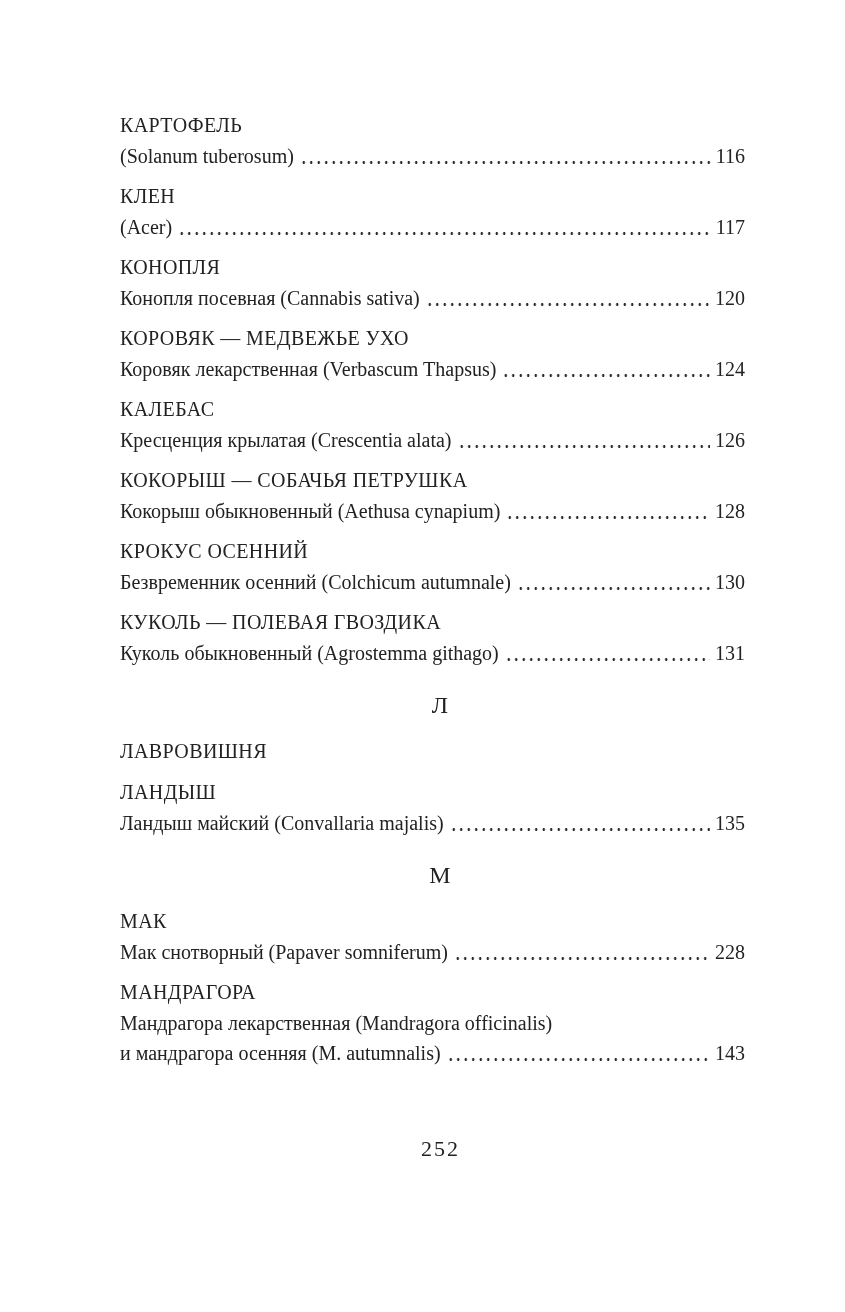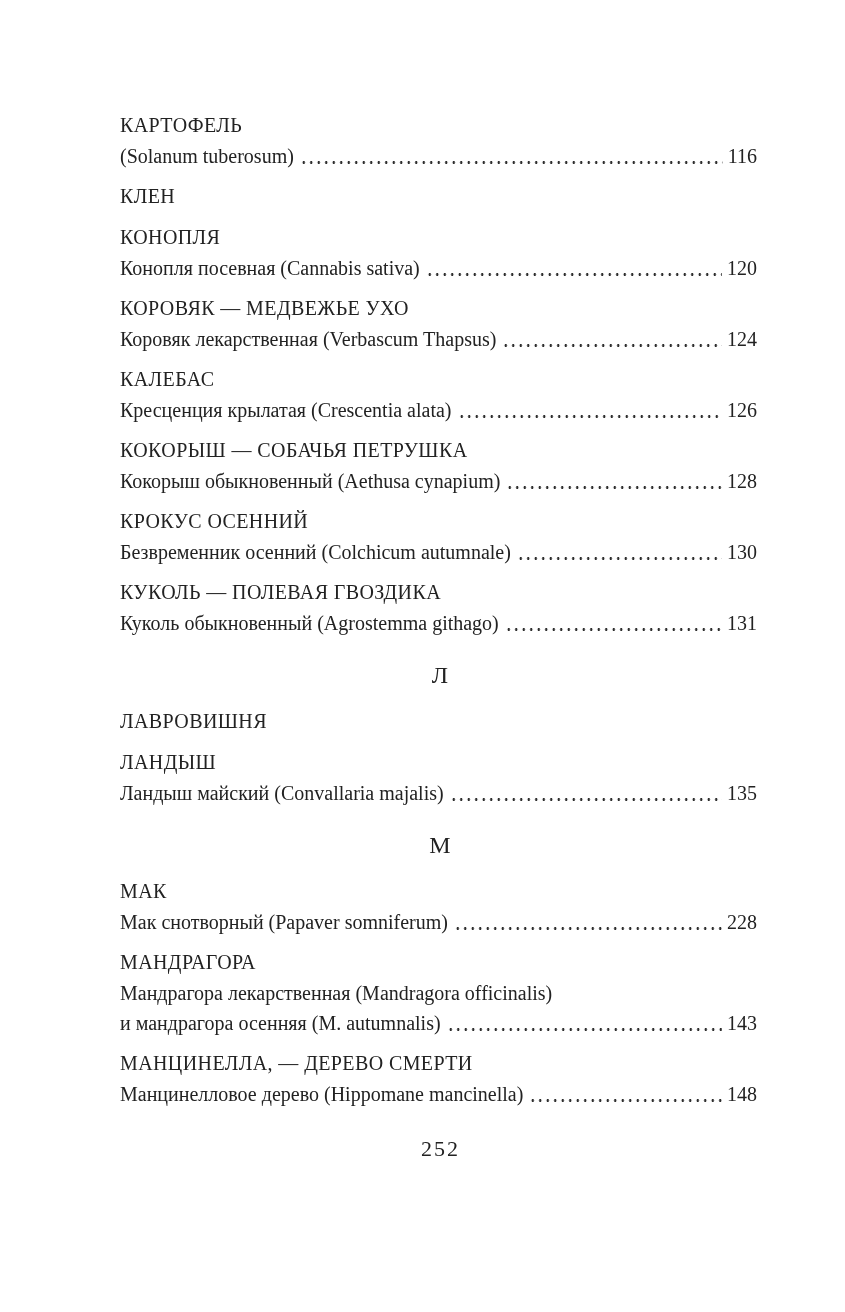--- a/index.html
+++ b/index.html
@@ -25,21 +25,21 @@
   .toc-section { margin: 0; }
   .section-letter {
     font-size: 24px;
     font-weight: normal;
     text-align: center;
     margin: 20px 0 14px 0;
     line-height: 34px;
     letter-spacing: 1px;
   }
   .entry {
-    margin: 0 4px 10px 0;
+    margin: 0 16px 10px 0;
   }
   .entry-title {
     font-size: 20px;
     line-height: 31px;
     letter-spacing: 0.4px;
     white-space: nowrap;
   }
   .entry-line {
     display: flex;
     align-items: flex-end;
@@ -93,20 +93,25 @@
   <div class="entry-line">
     <span class="line-text">(Solanum tuberosum)</span>
     <span class="leader"></span>
     <span class="page-ref">116</span>
   </div>
 </div>
 
   <div class="entry">
     <div class="entry-title">КЛЕН</div>
 
+  <div class="entry-line">
+    <span class="line-text">(Acer)</span>
+    <span class="leader"></span>
+    <span class="page-ref">117</span>
+  </div>
 </div>
 
   <div class="entry">
     <div class="entry-title">КОНОПЛЯ</div>
 
   <div class="entry-line">
     <span class="line-text">Конопля посевная (Cannabis sativa)</span>
     <span class="leader"></span>
     <span class="page-ref">120</span>
   </div>
@@ -203,25 +208,16 @@
 
   </div>
 
   <div class="entry-line">
     <span class="line-text">и мандрагора осенняя (M. autumnalis)</span>
     <span class="leader"></span>
     <span class="page-ref">143</span>
   </div>
 </div>
 
-  <div class="entry">
-    <div class="entry-title">МАНЦИНЕЛЛА, — ДЕРЕВО СМЕРТИ</div>
-
-  <div class="entry-line">
-    <span class="line-text">Манцинелловое дерево (Hippomane mancinella)</span>
-    <span class="leader"></span>
-    <span class="page-ref">148</span>
-  </div>
-</div>
 </section>
 </div>
   <div class="folio">252</div>
 </main>
 
 </body></html>

